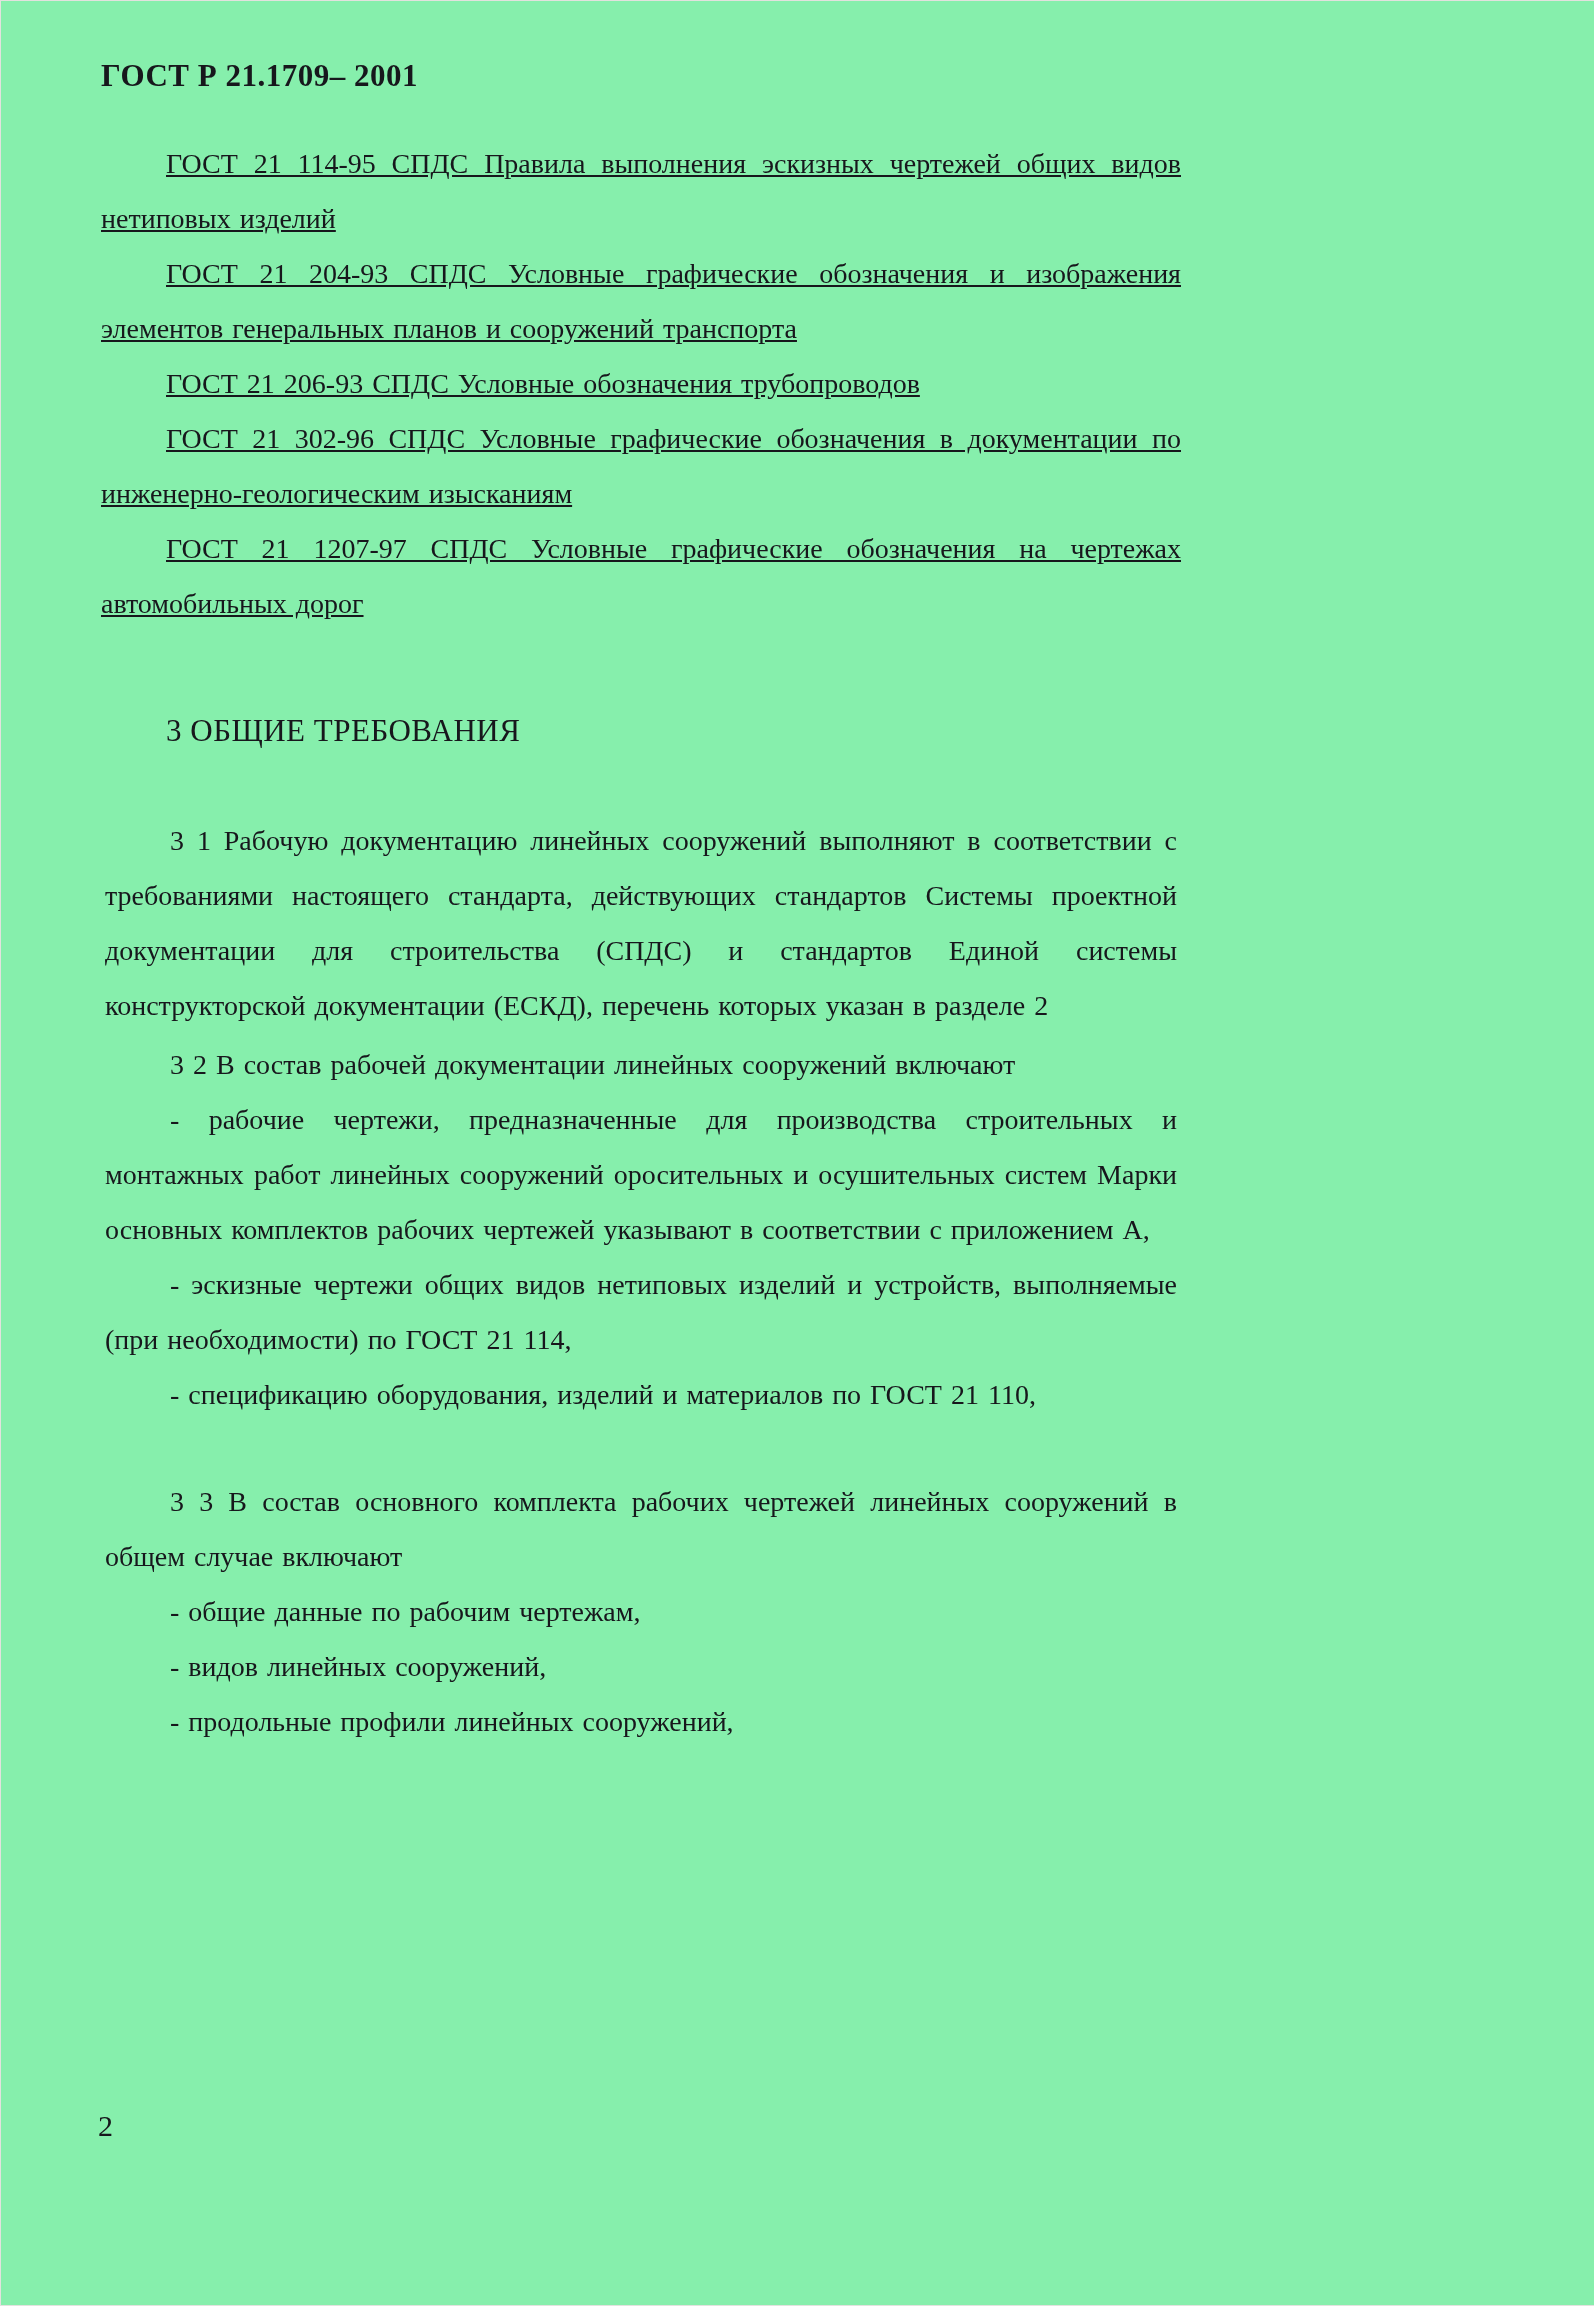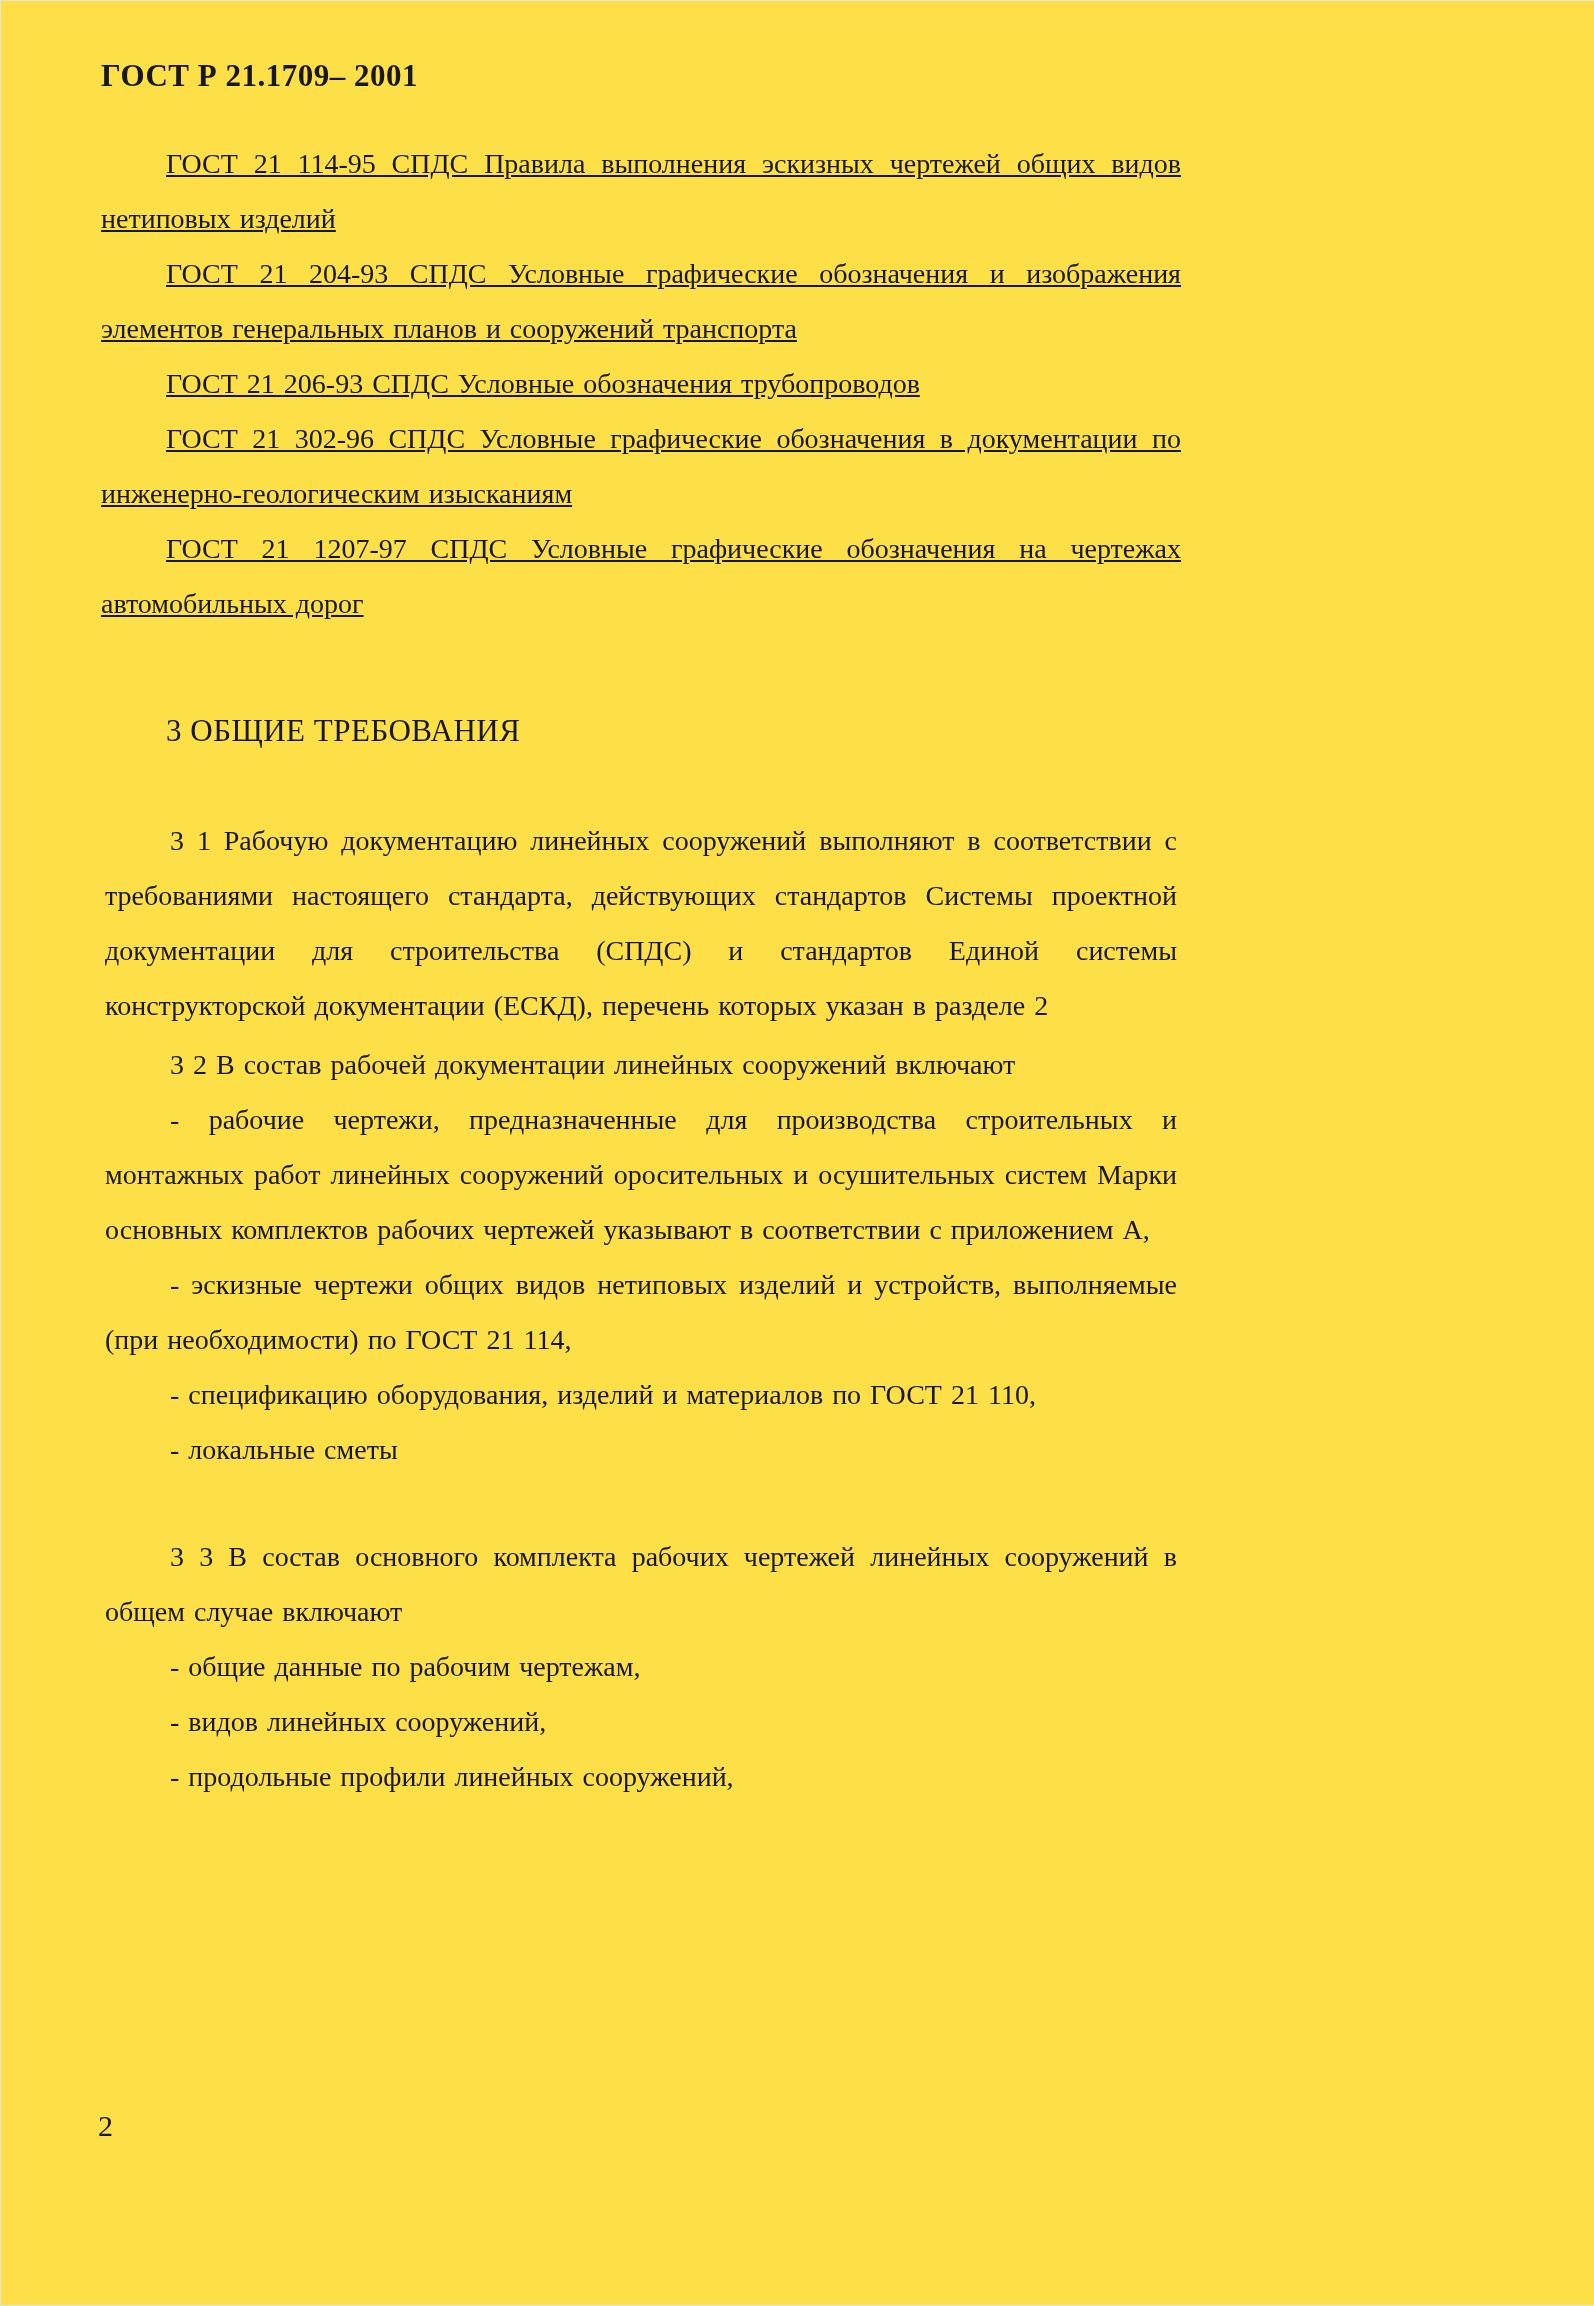--- a/index.html
+++ b/index.html
@@ -6,21 +6,21 @@
   html, body {
     margin: 0;
     padding: 0;
     background: #9a9a9a;
   }
   .page {
     position: relative;
     width: 1595px;
     height: 2306px;
     margin: 0 auto;
-    background: #fde047;
+    background: #86efac;
     box-shadow: 0 0 6px rgba(0,0,0,.35);
     border: 1px solid #e2e2de;
     box-sizing: border-box;
     font-family: "Liberation Serif", "DejaVu Serif", serif;
     color: #17171c;
     overflow: hidden;
   }
   .content {
     position: absolute;
     left: 100px;
@@ -87,21 +87,20 @@
 
     <div class="clause-block">
       <p class="body-par">3 1   Рабочую документацию линейных сооружений выполняют в соответствии с требованиями настоящего стандарта, действующих стандартов Системы проектной документации для строительства (СПДС) и стандартов Единой системы конструкторской документации (ЕСКД), перечень которых указан в разделе 2</p>
     </div>
 
     <div class="clause-block">
       <p class="body-par">3 2   В состав рабочей документации линейных сооружений включают</p>
       <p class="body-par">- рабочие чертежи, предназначенные для производства строительных и монтажных работ линейных сооружений оросительных и осушительных систем  Марки основных комплектов рабочих чертежей  указывают в соответствии с приложением А,</p>
       <p class="body-par">- эскизные чертежи общих видов нетиповых  изделий и устройств, выполняемые (при необходимости) по ГОСТ 21 114,</p>
       <p class="body-par">- спецификацию оборудования, изделий и материалов по ГОСТ 21 110,</p>
-      <p class="body-par">- локальные сметы</p>
     </div>
 
     <div class="clause-block gap-top">
       <p class="body-par">3 3  В состав основного комплекта рабочих чертежей  линейных сооружений в общем случае включают</p>
       <p class="body-par">-  общие данные по рабочим чертежам,</p>
       <p class="body-par">-  видов линейных сооружений,</p>
       <p class="body-par">-  продольные профили линейных сооружений,</p>
     </div>
 
   </div>

